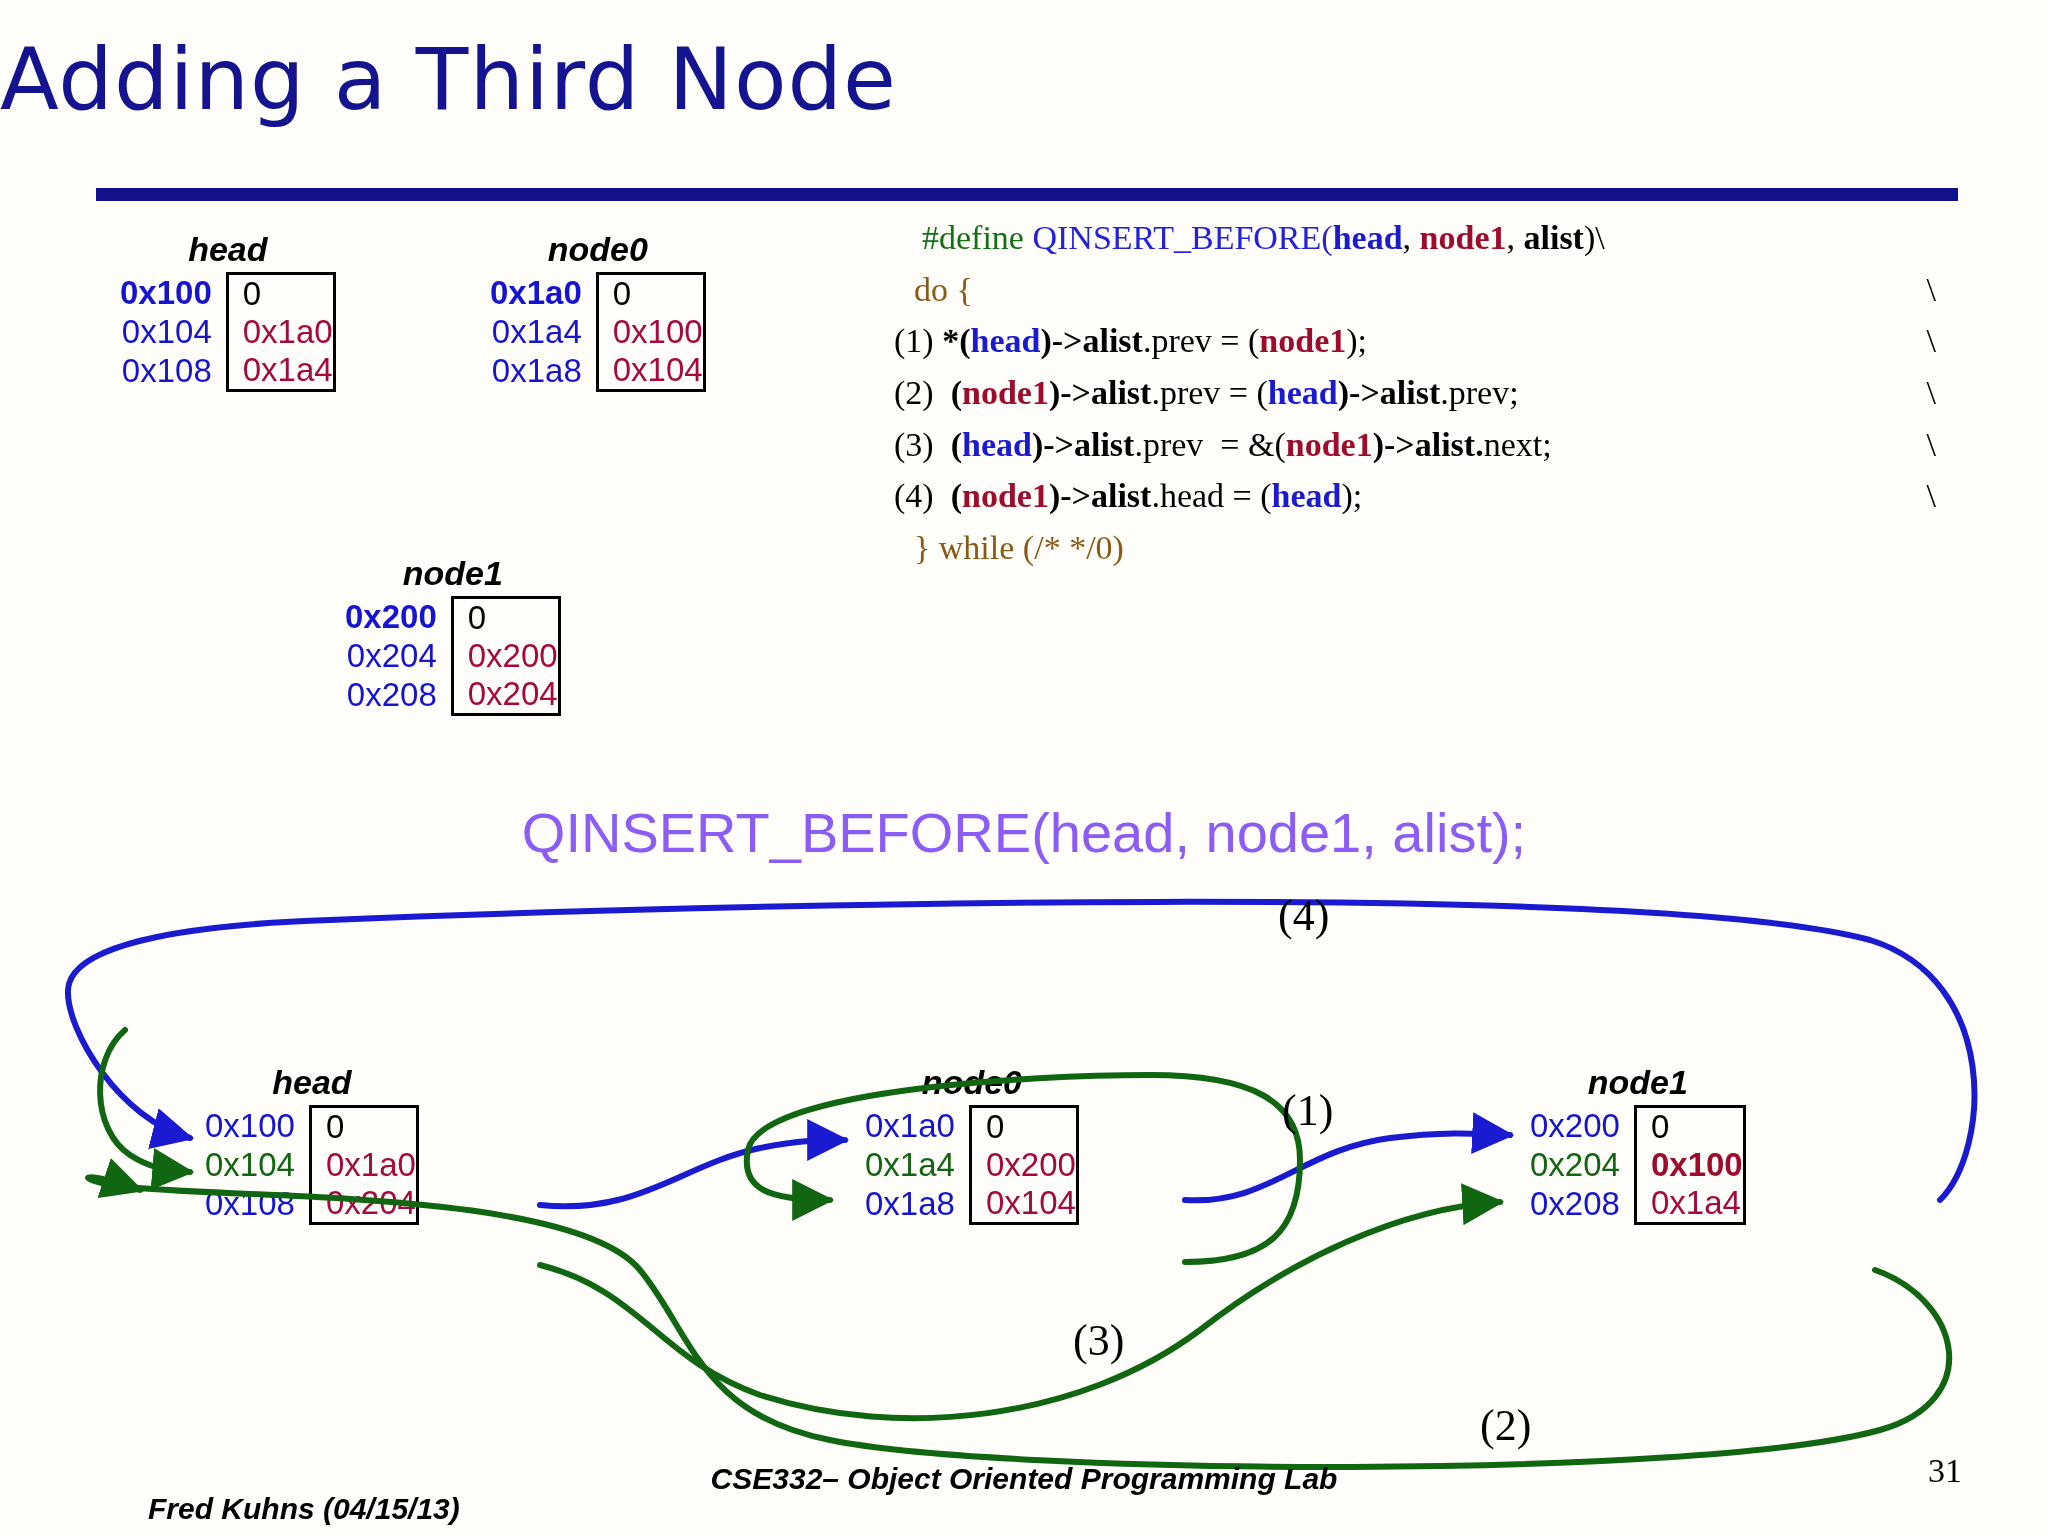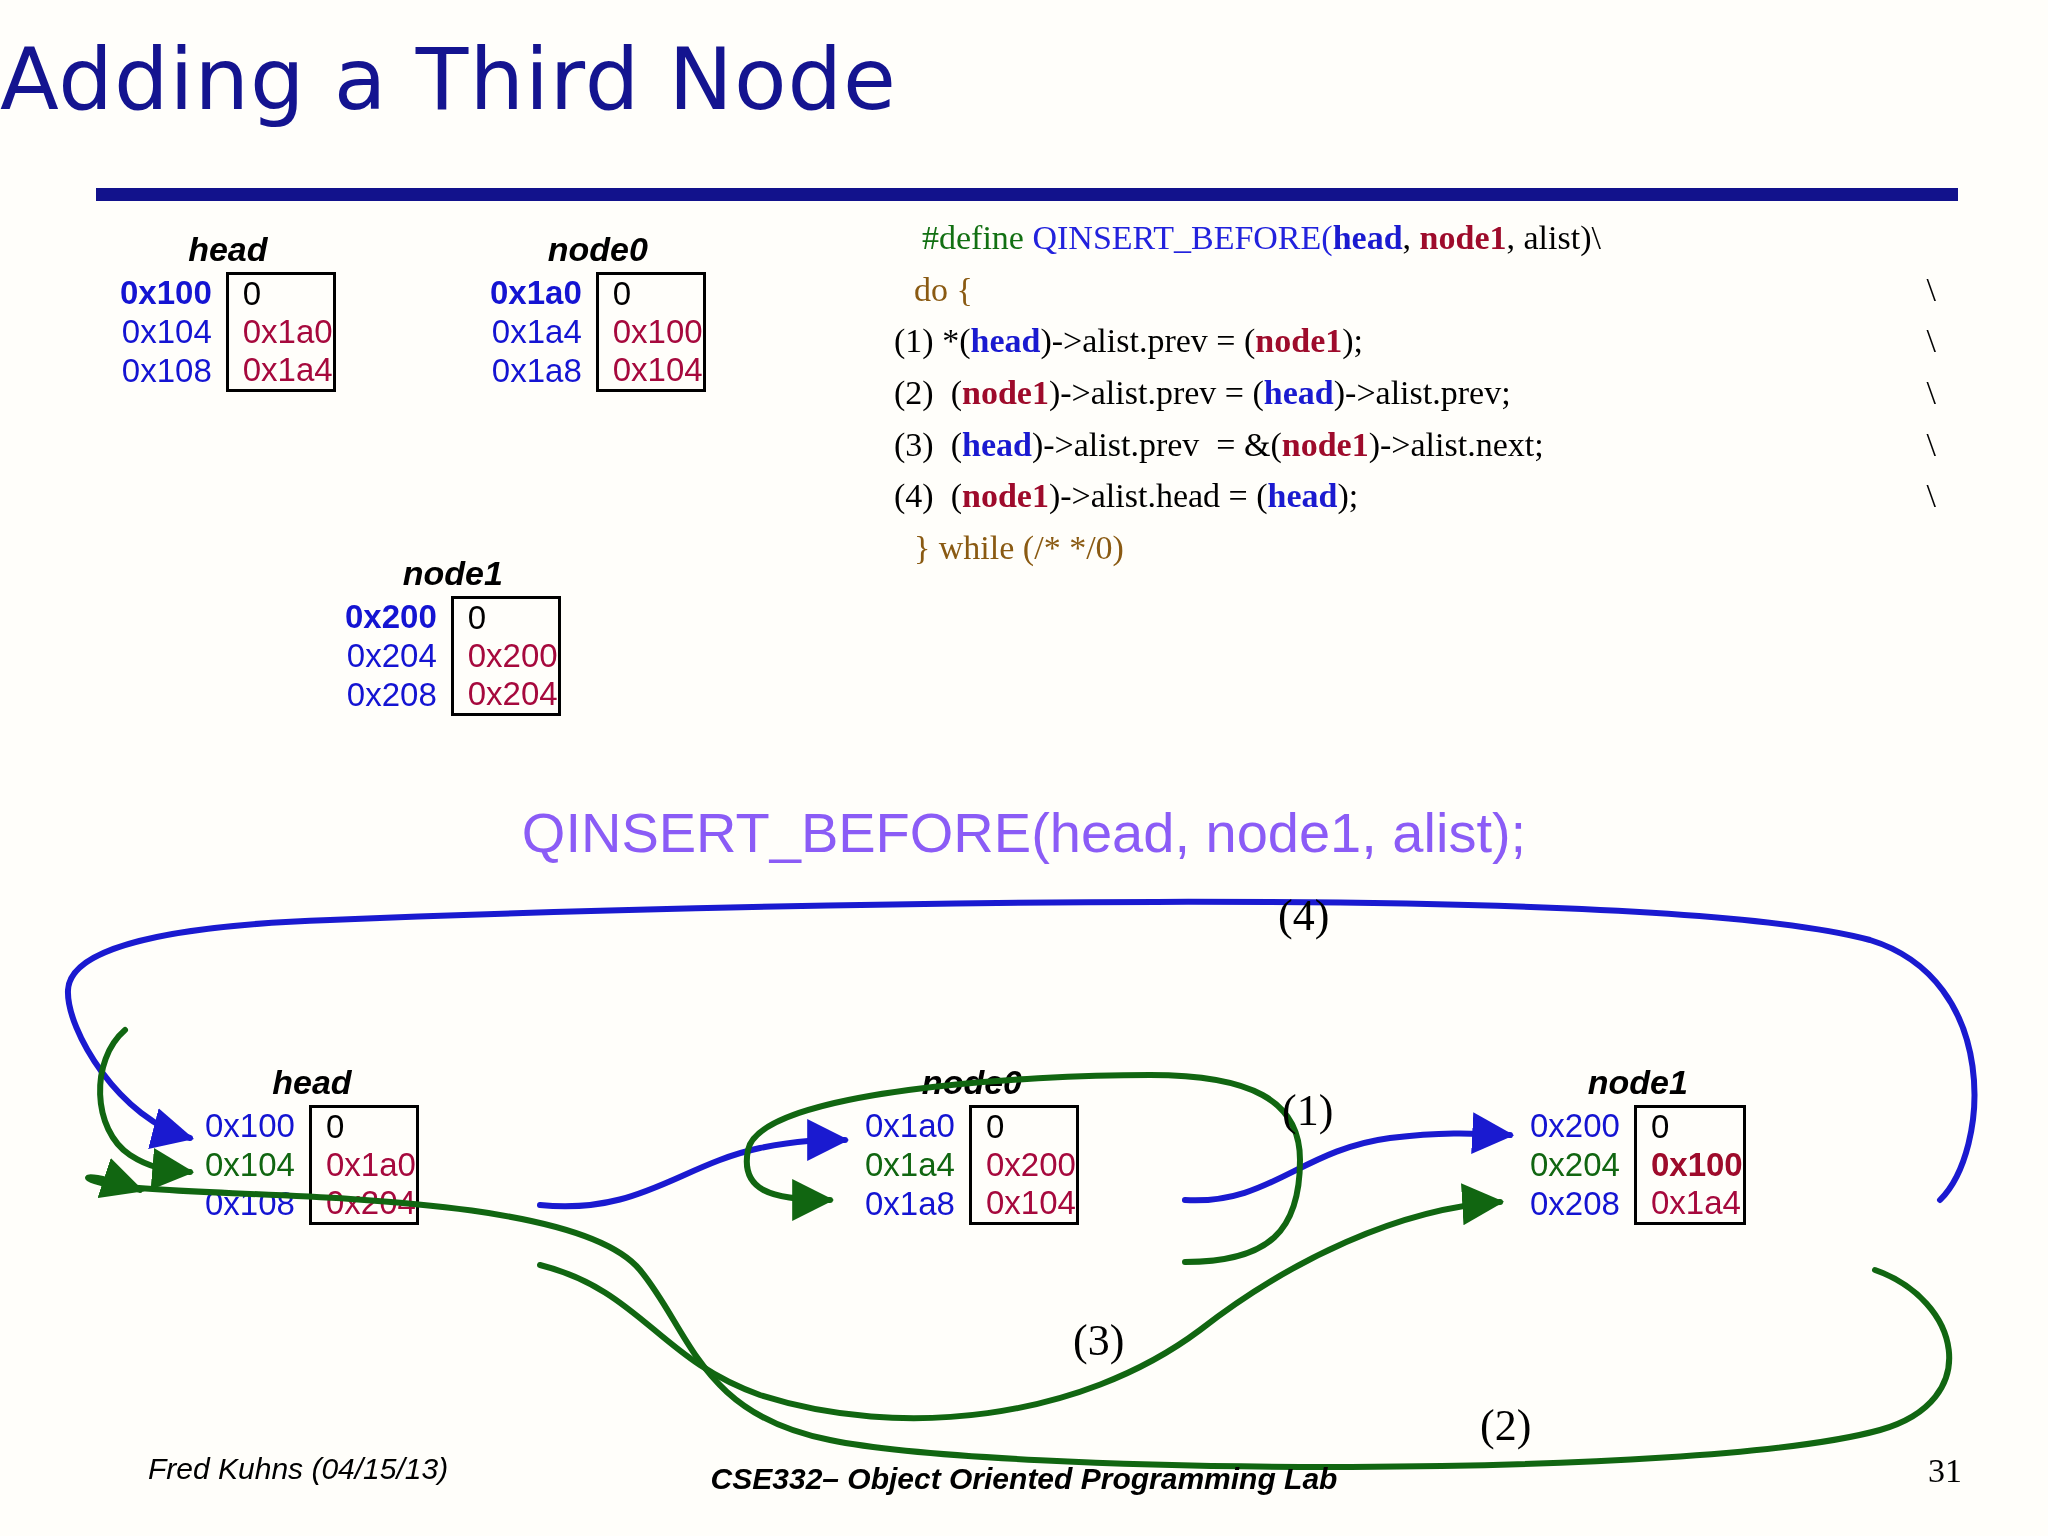--- a/index.html
+++ b/index.html
@@ -53,44 +53,44 @@
   #code{
     left:876px;top:212px;width:1060px;
     font-family:"Liberation Serif", serif;
     font-size:34px;line-height:1.52;color:#000;
   }
   #code .ln{position:relative;white-space:pre;}
   #code .grn{color:#127012;margin-left:46px;}
   #code .blu{color:#2222dd;}
   #code .blub{color:#1a1ad0;font-weight:bold;}
   #code .redb{color:#9e0b2b;font-weight:bold;}
-  #code .blk{font-weight:normal;color:#000;}
+  #code .blk{font-weight:bold;color:#000;}
   #code .brn{color:#8a5a12;}
   #code .cont{position:absolute;right:0;top:0;color:#000;}
   #code .i1{padding-left:38px;}
   #code .i2{padding-left:18px;}
 
   
   #calltext{
     left:0;right:0;top:800px;text-align:center;
     font-family:"Liberation Sans", sans-serif;
     font-size:56px;color:#8b5cf6;
   }
 
   
   .steplabel{
     font-family:"Liberation Serif", serif;
     font-size:44px;color:#000;
   }
 
   
   #footer-left{
-    left:148px;top:1452px;
-    font-family:"Liberation Sans", sans-serif;
-    font-size:30px;font-style:italic;font-weight:normal;color:#000;
+    left:148px;top:1492px;
+    font-family:"Liberation Sans", sans-serif;
+    font-size:30px;font-style:italic;font-weight:bold;color:#000;
   }
   #footer-center{
     left:0;right:0;top:1462px;text-align:center;
     font-family:"Liberation Sans", sans-serif;
     font-size:30px;font-style:italic;font-weight:bold;color:#000;
   }
   #footer-page{
     right:86px;top:1452px;
     font-family:Liberation Serif, serif;
     font-size:34px;color:#000;

